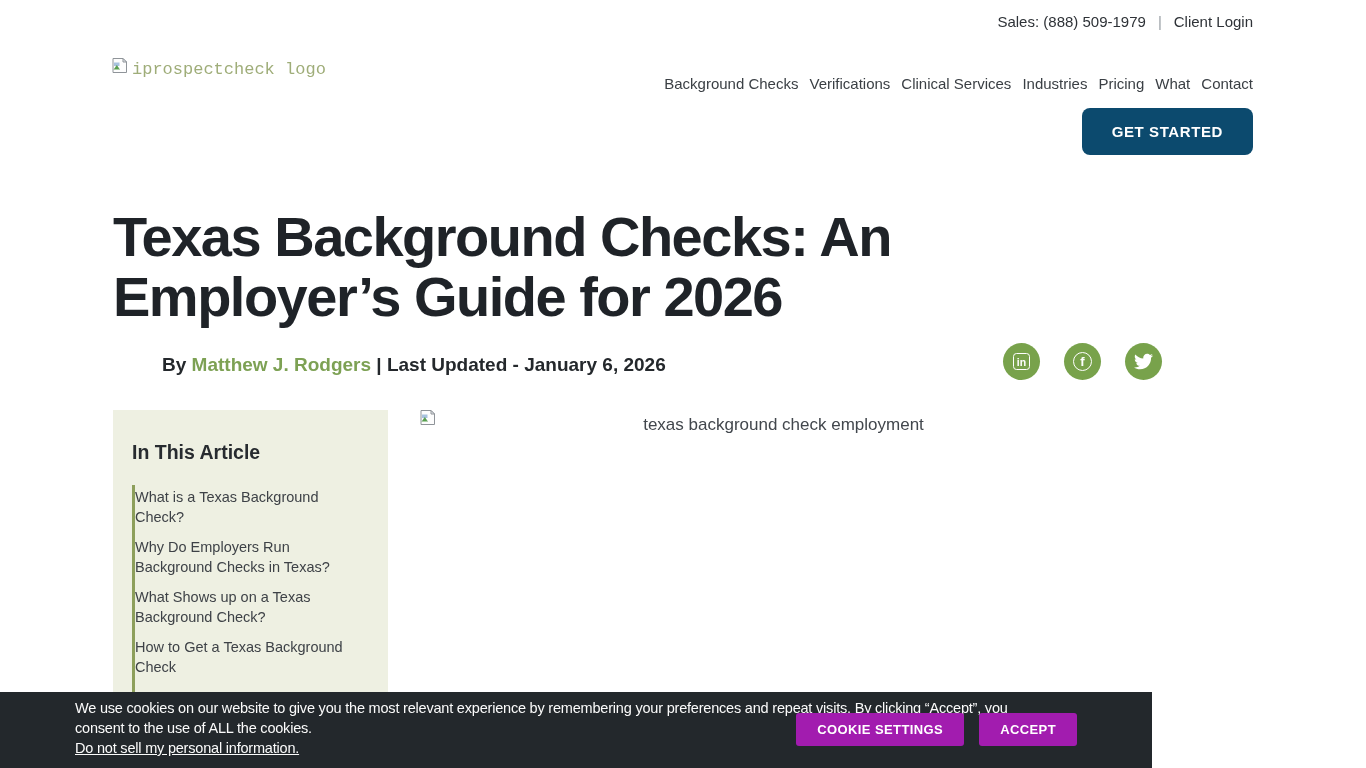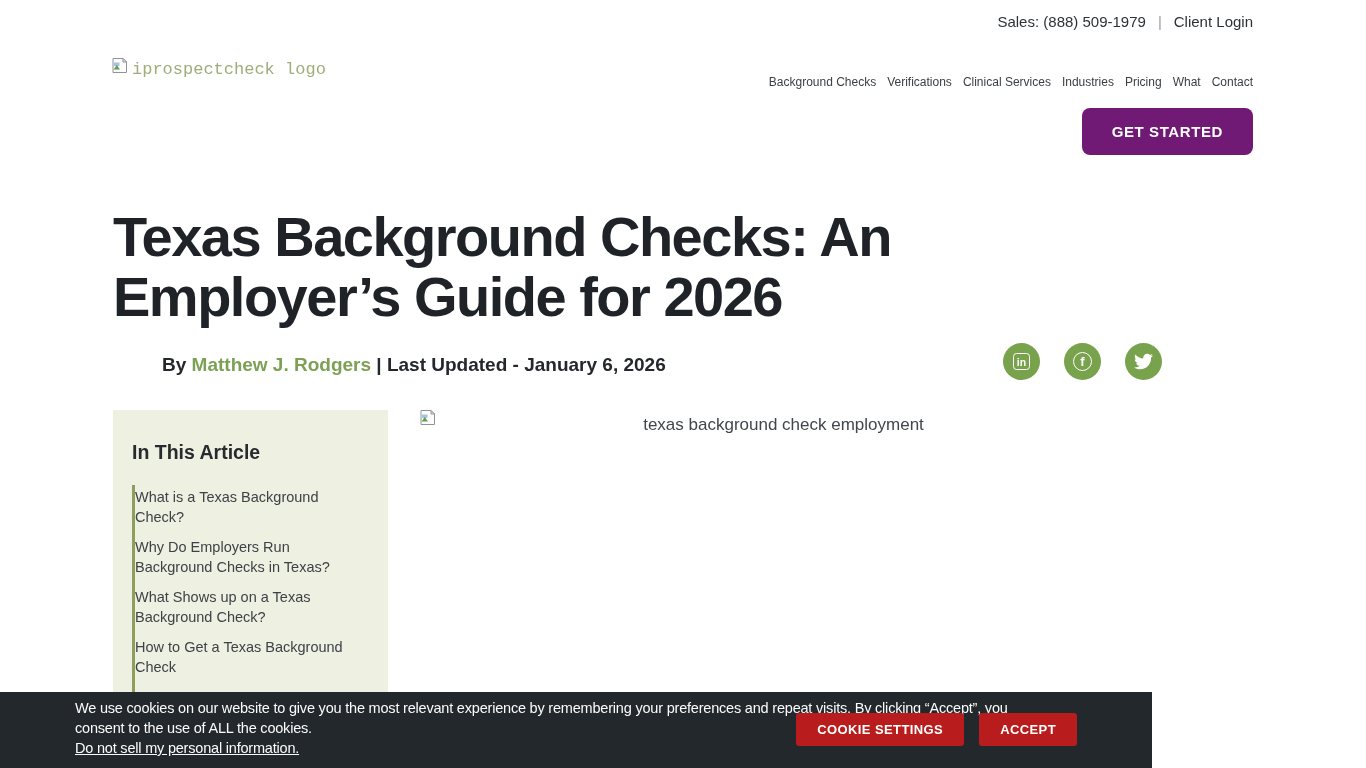--- a/index.html
+++ b/index.html
@@ -9,24 +9,24 @@
 
   
   .topbar { position:absolute; top:13px; right:113px; font-size:15px; color:#2e3237; display:flex; gap:12px; align-items:center; }
   .topbar .sep { color:#9aa0a6; }
   .topbar a { color:#2e3237; text-decoration:none; cursor:pointer; }
 
   
   .logo { position:absolute; top:58px; left:112px; display:flex; align-items:flex-start; gap:2px; cursor:pointer; }
   .logo .alt { font-size:17px; color:#9fad79; margin-top:2px;font-family:Liberation Mono, monospace; }
 
-  .mainnav { position:absolute; top:75px; right:113px; display:flex; gap:11px; font-size:12px; color:#3a3f44; }
+  .mainnav { position:absolute; top:75px; right:113px; display:flex; gap:11px; font-size:15px; color:#3a3f44; }
   .mainnav .item { cursor:pointer; white-space:nowrap; }
 
-  .cta { position:absolute; top:108px; right:113px; height:47px; padding:0 30px; background:#701a75; border:none; border-radius:8px;
+  .cta { position:absolute; top:108px; right:113px; height:47px; padding:0 30px; background:#0c4a6e; border:none; border-radius:8px;
          color:#fff; font-family:"Liberation Sans",sans-serif; font-size:15px; font-weight:700; letter-spacing:0.6px; cursor:pointer; }
 
   
   .title { position:absolute; top:207px; left:113px; font-size:56px; line-height:60px; font-weight:700;
            letter-spacing:-1.5px; color:#1f2328; }
   .byline { position:absolute; top:354px; left:114px; font-size:19px; font-weight:700; color:#24282c;margin-left:48px; }
   .byline .author { color:#7da154; cursor:pointer; }
 
   .social { position:absolute; top:343px; left:1003px; display:flex; gap:24px; }
   .soc { width:37px; height:37px; border-radius:50%; background:#78a24b; display:flex; align-items:center; justify-content:center; cursor:pointer; }
@@ -46,21 +46,21 @@
   .hero .icon { position:absolute; left:0; top:3px; }
   .hero .alt { display:block; text-align:center; margin-top:8px; font-size:17px; color:#42474d; }
 
   
   .cookie { position:absolute; left:0; bottom:0; width:1152px; height:76px; background:#23282c; z-index:20; }
   .cookie .msg { position:absolute; left:75px; top:7px; width:940px; font-size:14.5px; line-height:19.5px;
                  letter-spacing:-0.2px; color:#fbfbfb; }
   .cookie .privacy { position:absolute; left:75px; top:48px; font-size:14.5px; letter-spacing:-0.2px; color:#fbfbfb;
                      text-decoration:underline; cursor:pointer; }
   .cookie .btns { position:absolute; right:75px; top:21px; display:flex; gap:15px; }
-  .cookie .btns button { height:33px; padding:4px 21px; background:#b91c1c; border:none; border-radius:3px; color:#fff;
+  .cookie .btns button { height:33px; padding:4px 21px; background:#a21caf; border:none; border-radius:3px; color:#fff;
                          font-family:"Liberation Sans",sans-serif; font-size:13px; font-weight:700; letter-spacing:0.4px; cursor:pointer; }
 </style>
 </head>
 <body>
 
 <div class="page">
 
   <div class="topbar">
     <span>Sales: (888) 509-1979</span>
     <span class="sep">|</span>

